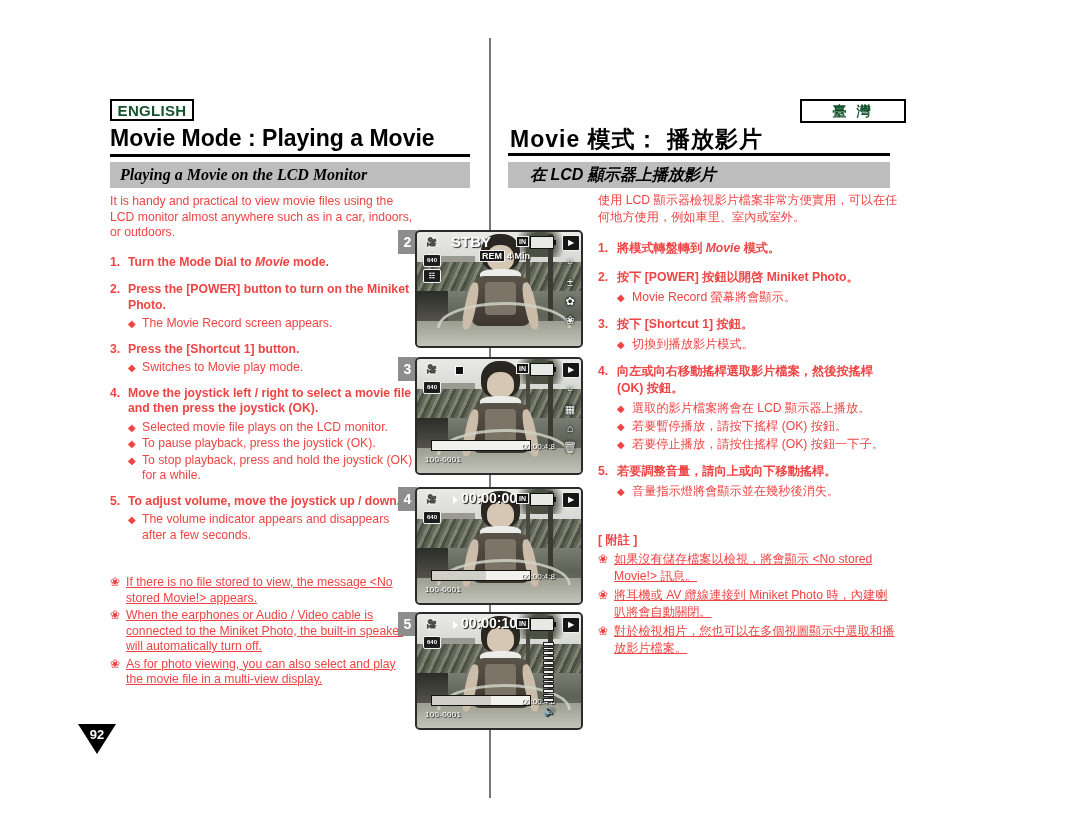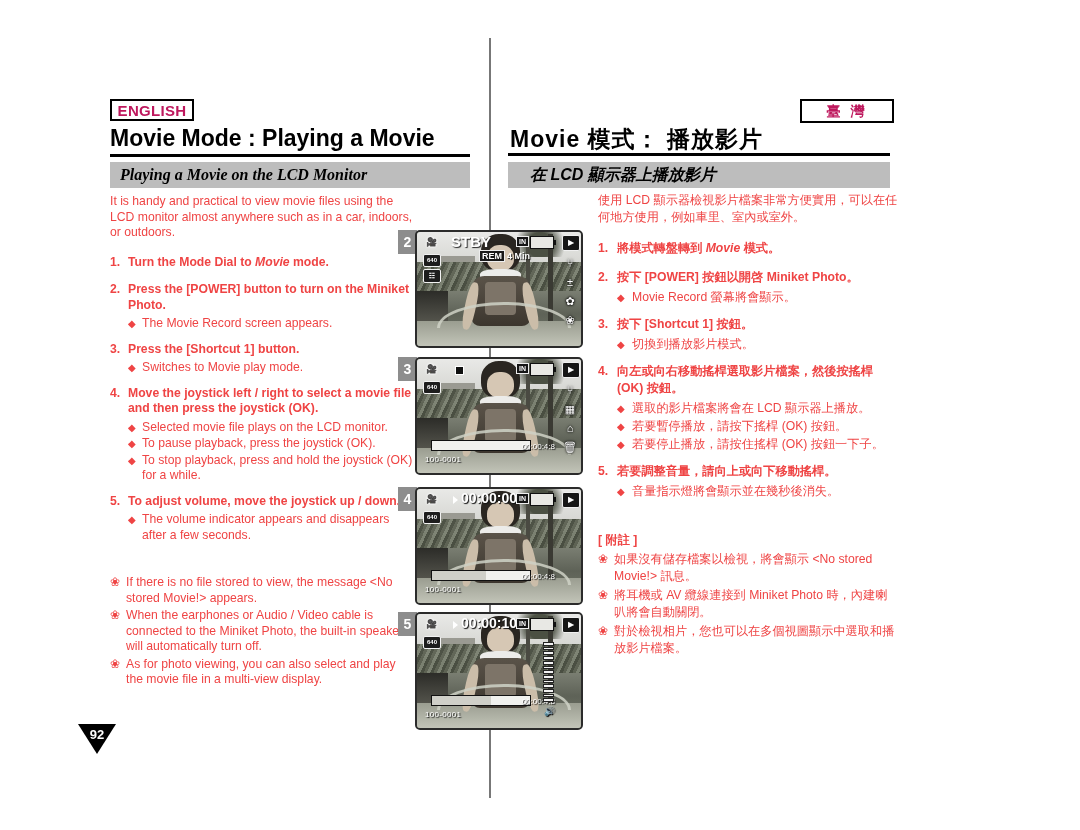--- a/index.html
+++ b/index.html
@@ -22,33 +22,33 @@
     width: 2px; height: 760px;
     background: #777;
   }
 
   
   .lang-box {
     position: absolute;
     border: 2px solid #000;
     font-weight: bold;
     text-align: center;
-    color: #be185d;
+    color: #14532d;
     background: #fff;
     box-sizing: border-box;
   }
   #english-tag {
     left: 110px; top: 99px;
     width: 84px; height: 22px;
     font-size: 15px; line-height: 19px;
     letter-spacing: .3px;
   }
   #taiwan-tag {
     left: 800px; top: 99px;
-    width: 94px; height: 24px;
+    width: 106px; height: 24px;
     font-size: 14px; line-height: 21px;
     letter-spacing: 3px;
   }
 
   
   .page-title {
     position: absolute;
     font-size: 23px;
     font-weight: bold;
     color: #000;
@@ -120,21 +120,21 @@
   .gap { height: 9px; }
   .gap-lg { height: 22px; }
 
   .notes-head { font-weight: bold; margin: 0 0 2px 0; line-height: 16px; }
   .note {
     display: flex;
     line-height: 15.5px;
     margin-bottom: 2px;
   }
   .note-mark { width: 16px; flex: 0 0 16px; font-size: 12px; }
-  .note-text { flex: 1 1 auto; }
+  .note-text { flex: 1 1 auto; text-decoration: underline; }
 
   
   #col-zh .step, #col-zh .sub, #col-zh .note, #col-zh .intro,
   #col-zh .notes-head { line-height: 17px; }
   #col-zh .step-num { width: 19px; flex: 0 0 19px; }
   #col-zh .sub { margin-left: 19px; }
   #col-zh .sub-mark { width: 15px; flex: 0 0 15px; }
 
   
   .fig {

